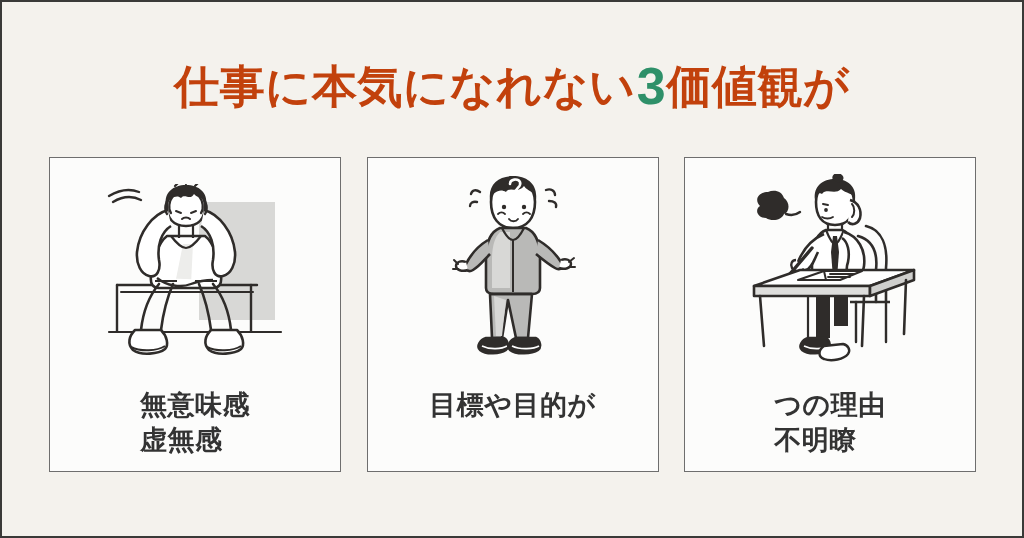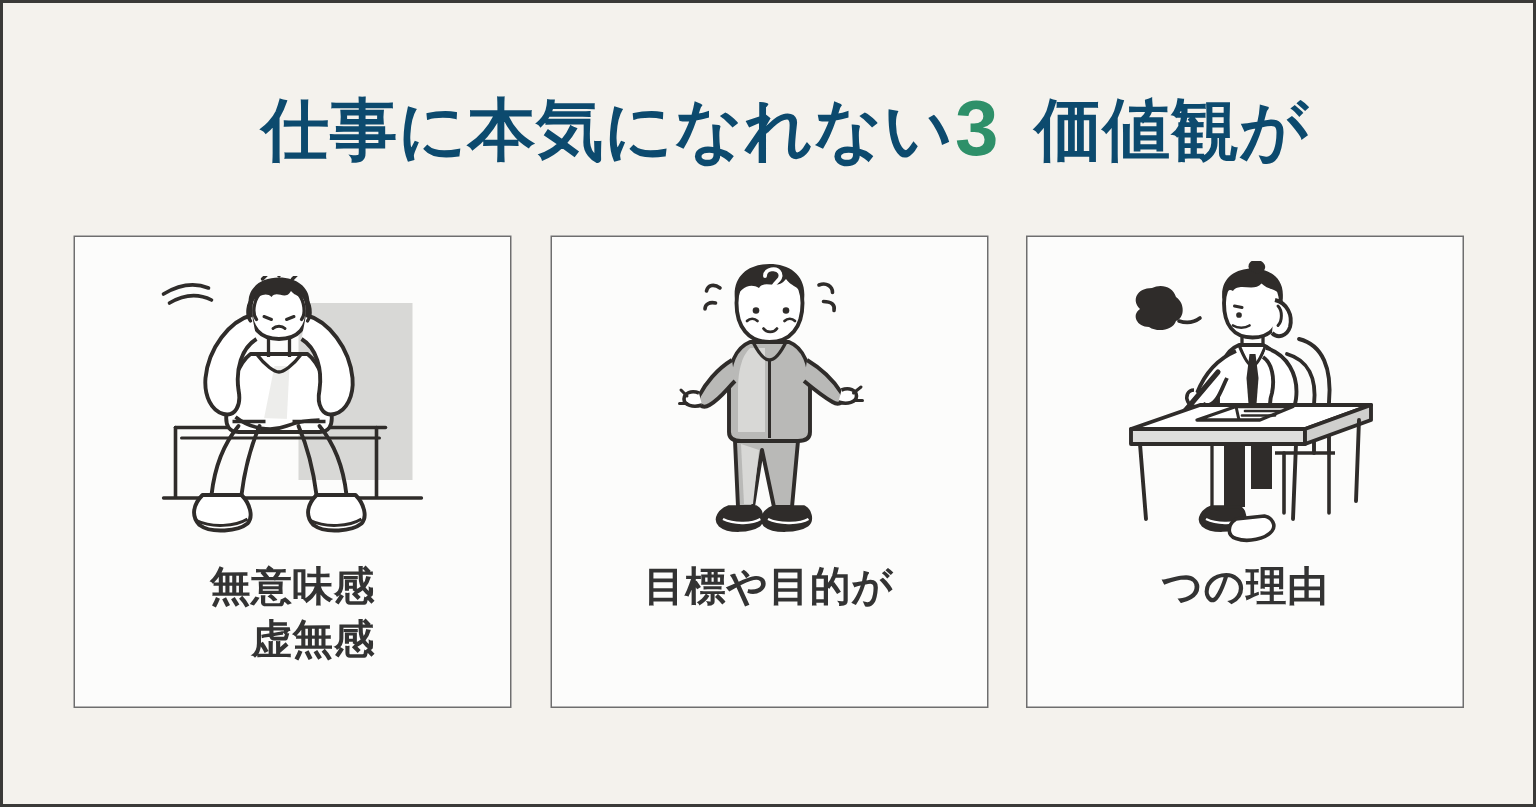--- a/index.html
+++ b/index.html
@@ -29,25 +29,24 @@
     left: 0;
     top: 58px;
     width: 1020px;
     text-align: center;
     white-space: nowrap;
   }
   .title-text {
     font-size: 45px;
     font-weight: 700;
     letter-spacing: 0.5px;
-    color: #0c4a6e;
+    color: #c2410c;
     line-height: 1;
     display: inline;
     vertical-align: middle;
-    margin-left: 23px;
   }
   .title-accent {
     font-size: 52px;
     font-weight: 700;
     color: #2e9069;
     line-height: 1;
     display: inline;
     vertical-align: middle;
     padding: 0 1px;
   }
@@ -78,22 +77,22 @@
     height: 200px;
     margin-top: 6px;
     display: flex;
     align-items: flex-end;
     justify-content: center;
   }
   .card-illus svg {
     display: block;
   }
   .card-label {
-    margin-top: 10px;
-    text-align: right;
+    margin-top: 24px;
+    text-align: left;
     font-size: 27px;
     font-weight: 700;
     line-height: 1.28;
     color: #333333;
     letter-spacing: 0.5px;
   }
   .card-label .l2 {
     display: block;
   }
 </style>
@@ -275,17 +274,18 @@
           <path d="M168 106 L166 160" stroke="#2f2c2a" stroke-width="2.6" stroke-linecap="round"></path>
           <path d="M70 122 L70 166" stroke="#2f2c2a" stroke-width="2.2" stroke-linecap="round"></path>
 
           <path d="M70 164 C64 166 60 172 64 176 C70 181 84 180 90 176 C93 173 92 166 88 164 Z" fill="#2f2c2a" stroke="#2f2c2a" stroke-width="2.4" stroke-linejoin="round"></path>
           <path d="M66 172 C74 176 86 175 91 172" stroke="#ffffff" stroke-width="1.6"></path>
           <path d="M86 172 C80 176 80 183 86 185 C94 188 106 185 110 180 C113 176 110 171 105 170 Z" fill="#ffffff" stroke="#2f2c2a" stroke-width="2.4" stroke-linejoin="round"></path>
         </svg>
       </div>
       <div class="card-label">
         <span>つの理由</span>
+        <span class="l2">不明瞭</span>
       </div>
     </div>
 
   </div>
 </div>
 
 </body></html>

